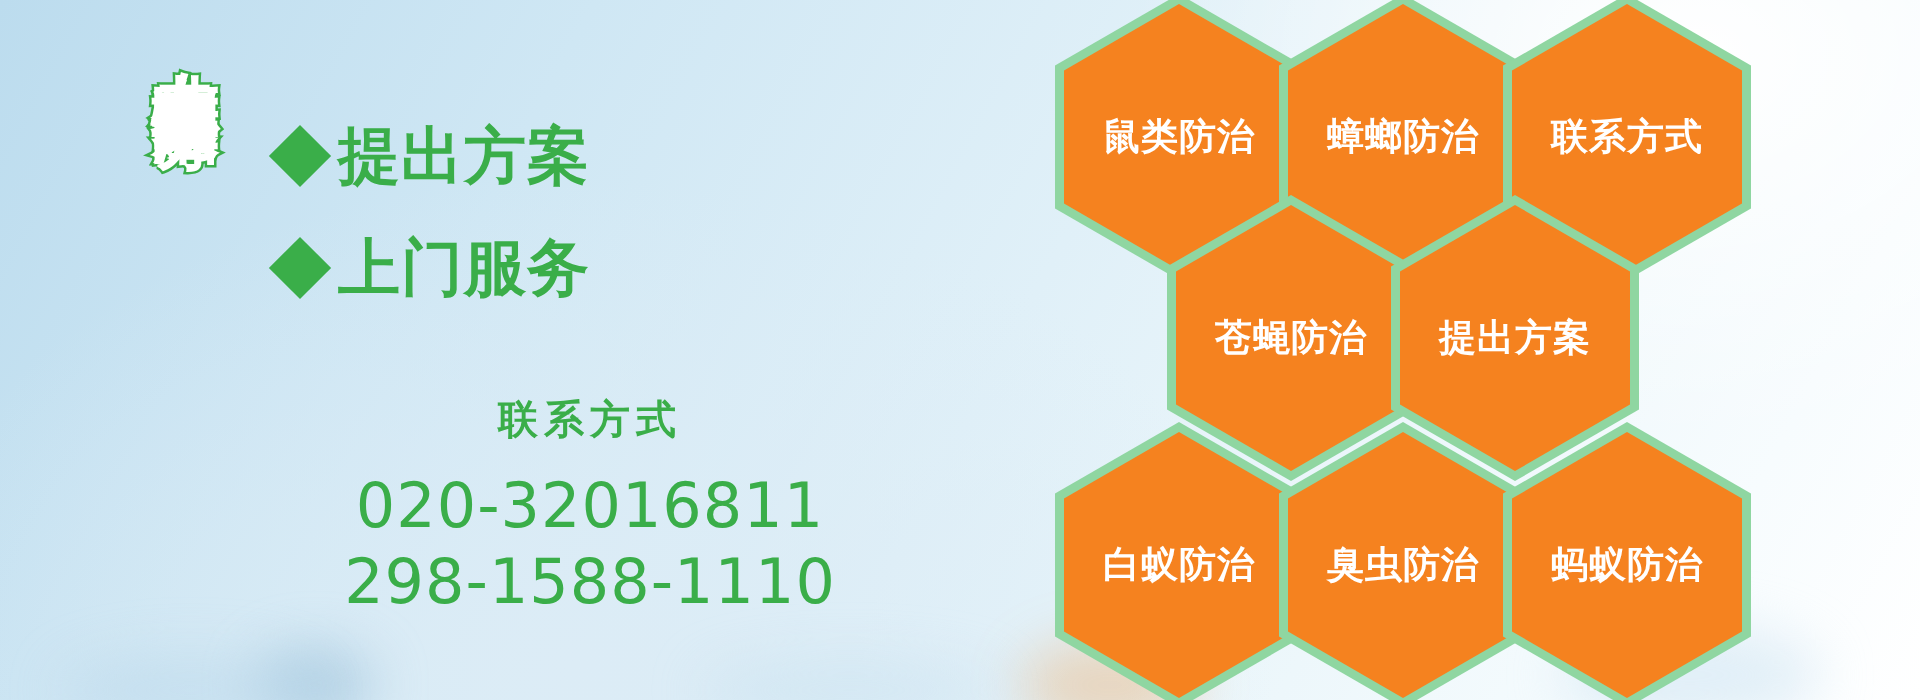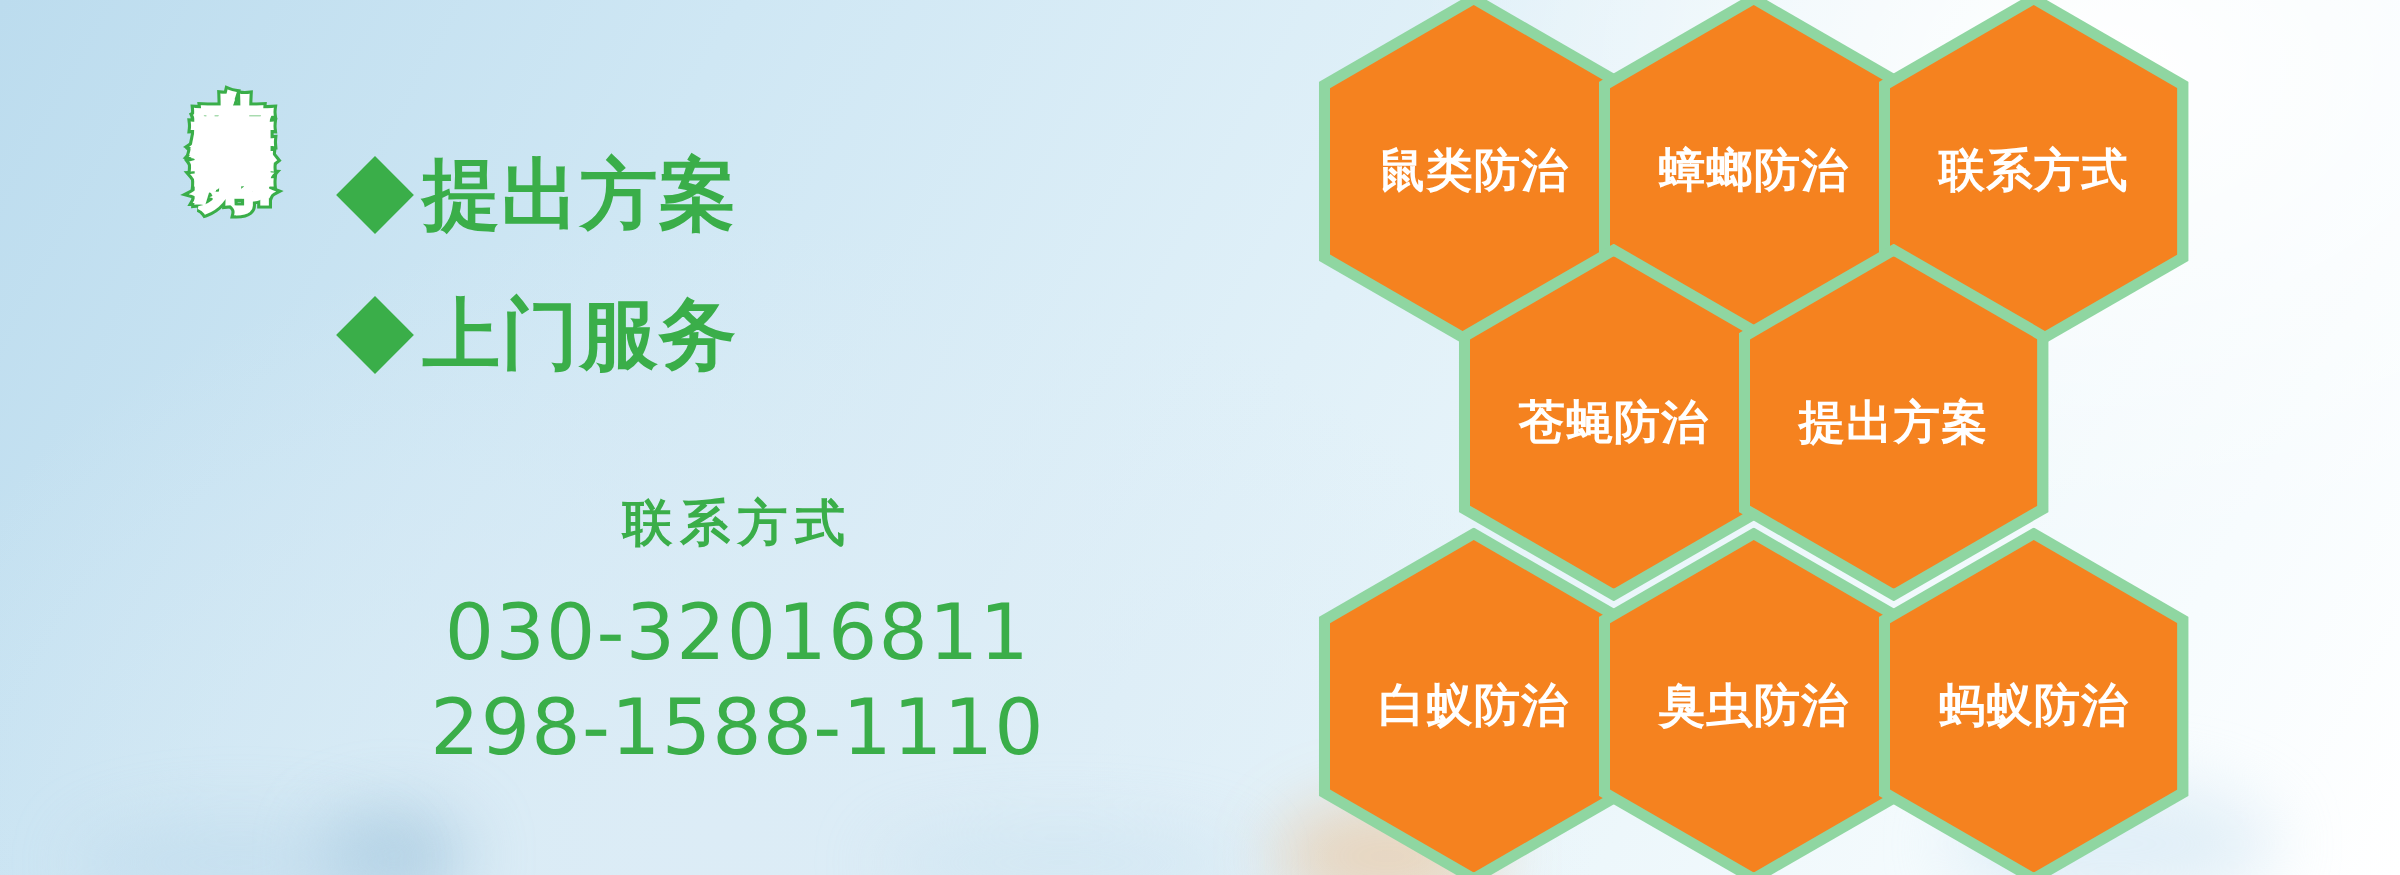--- a/index.html
+++ b/index.html
@@ -196,21 +196,21 @@
       <div class="feature-item">
         <span class="diamond-icon"></span>
         <span class="feature-label">上门服务</span>
       </div>
     </div>
 
   </div>
 
   <div class="contact">
     <div class="contact-title">联系方式</div>
-    <div class="contact-phone">030-32016811</div>
+    <div class="contact-phone">020-32016811</div>
     <div class="contact-phone">298-1588-1110</div>
   </div>
 
   <div class="hex-grid">
 
     <div class="hex hex-r1 hex-c1">
       <div class="hex-inner">
         <span class="hex-label">鼠类防治</span>
       </div>
     </div>

